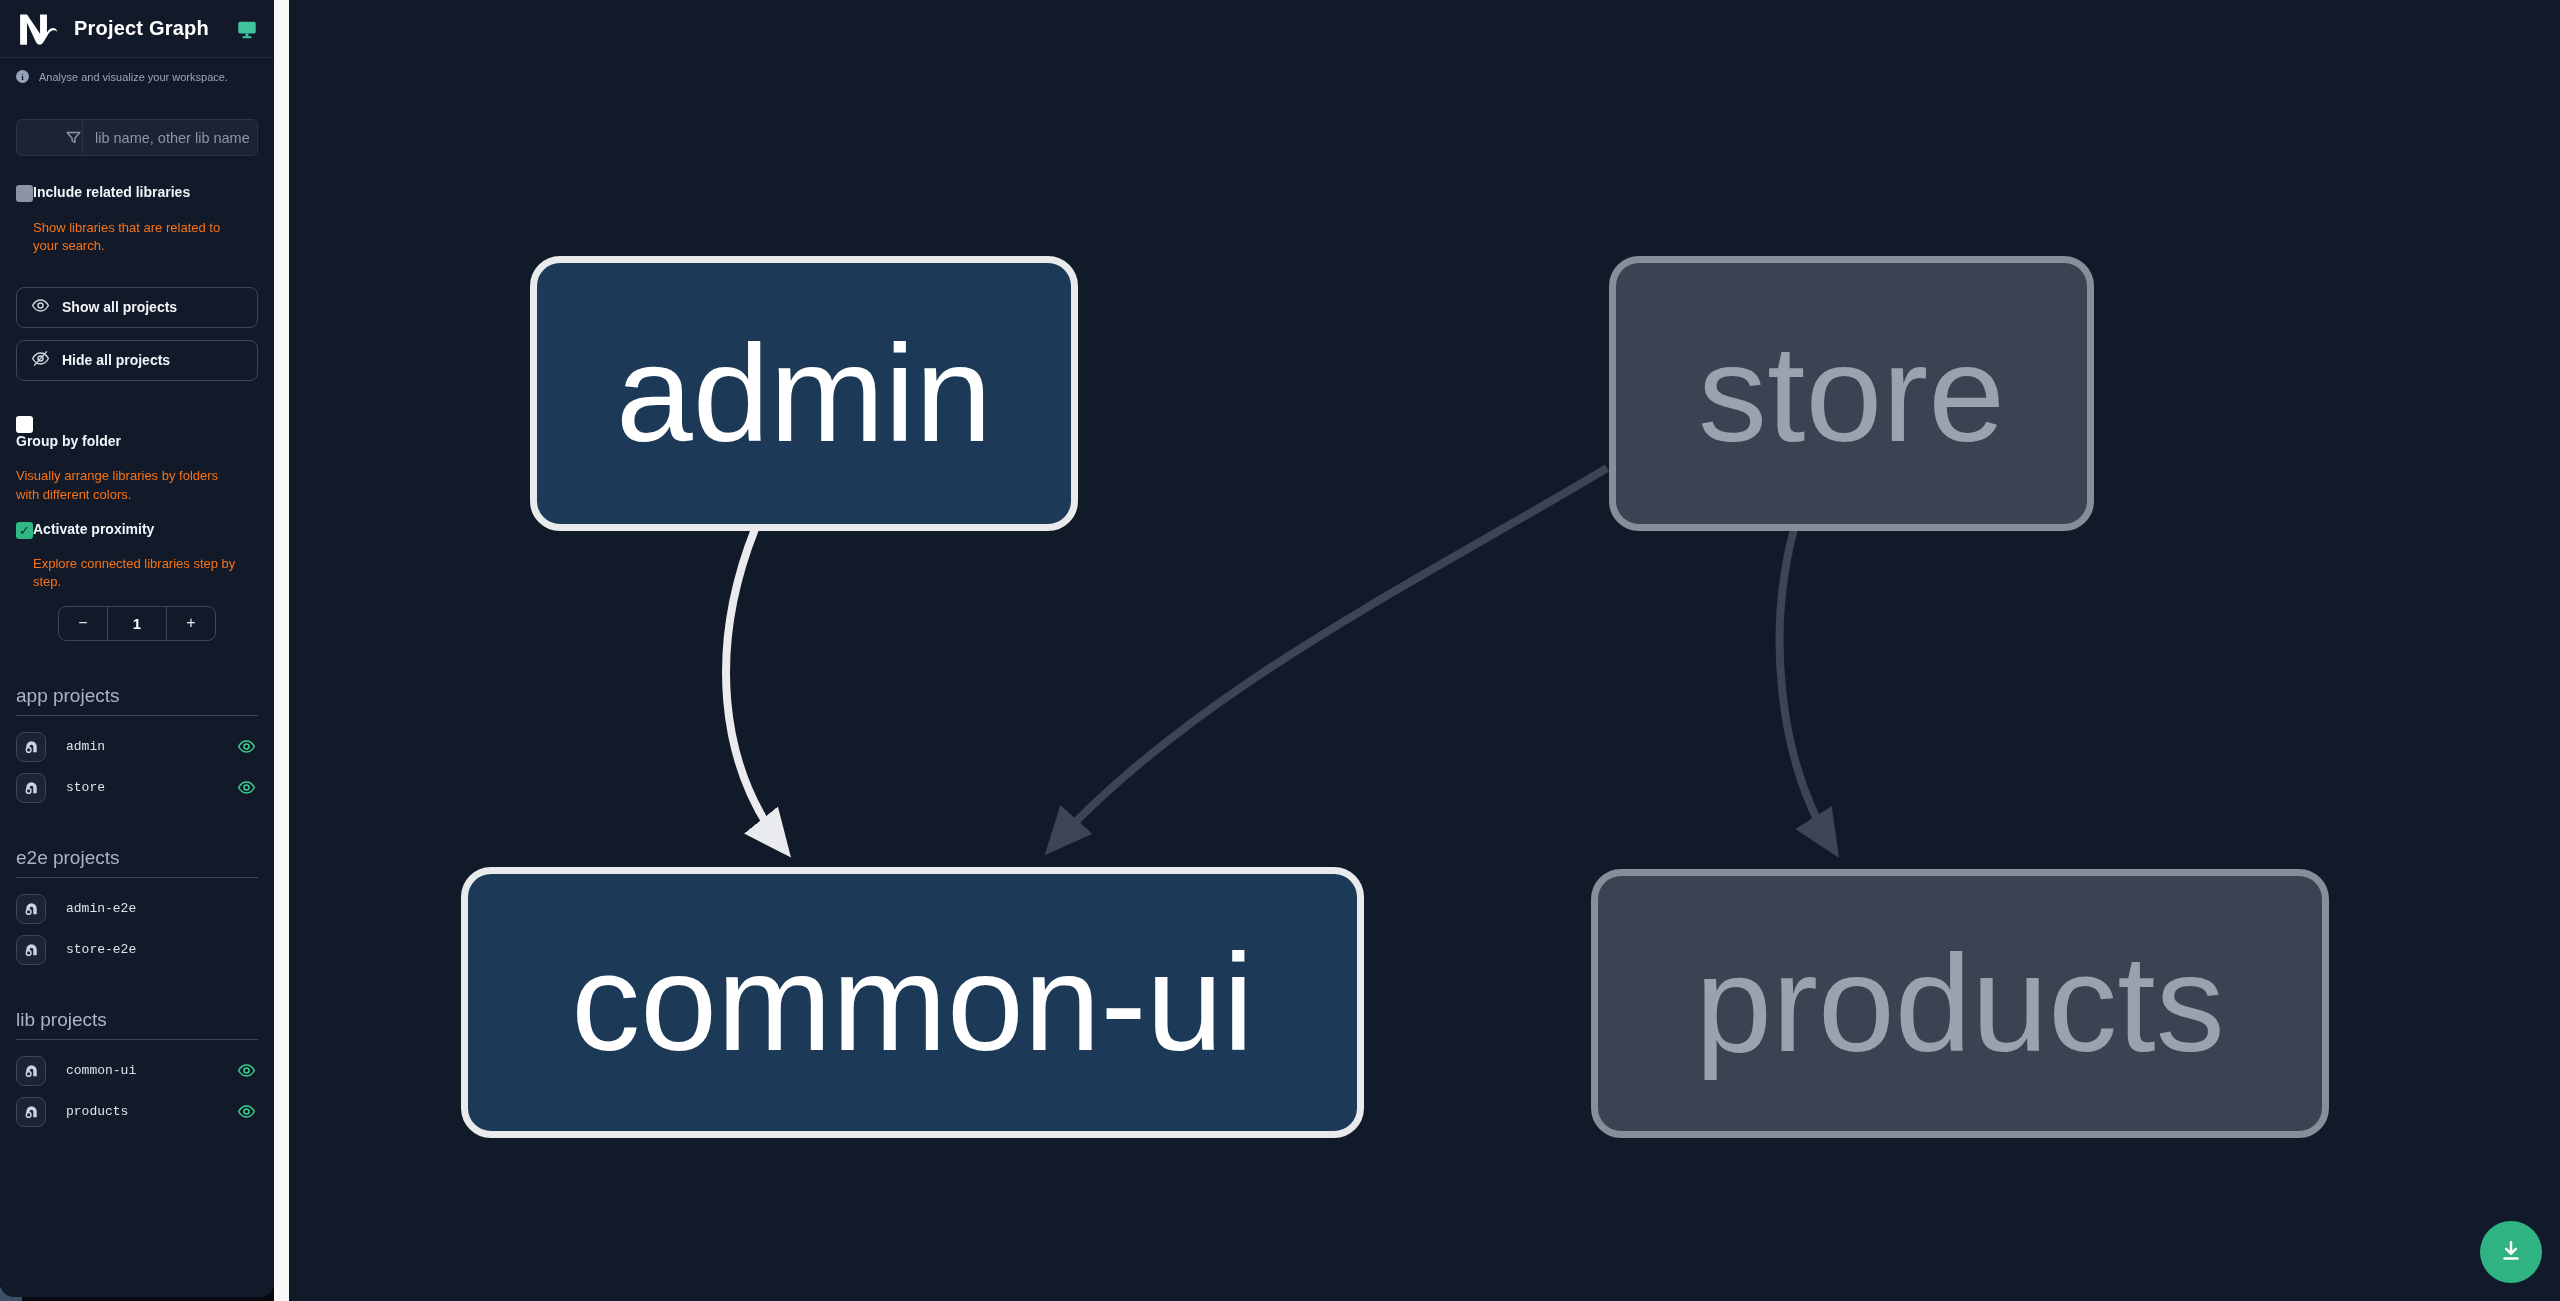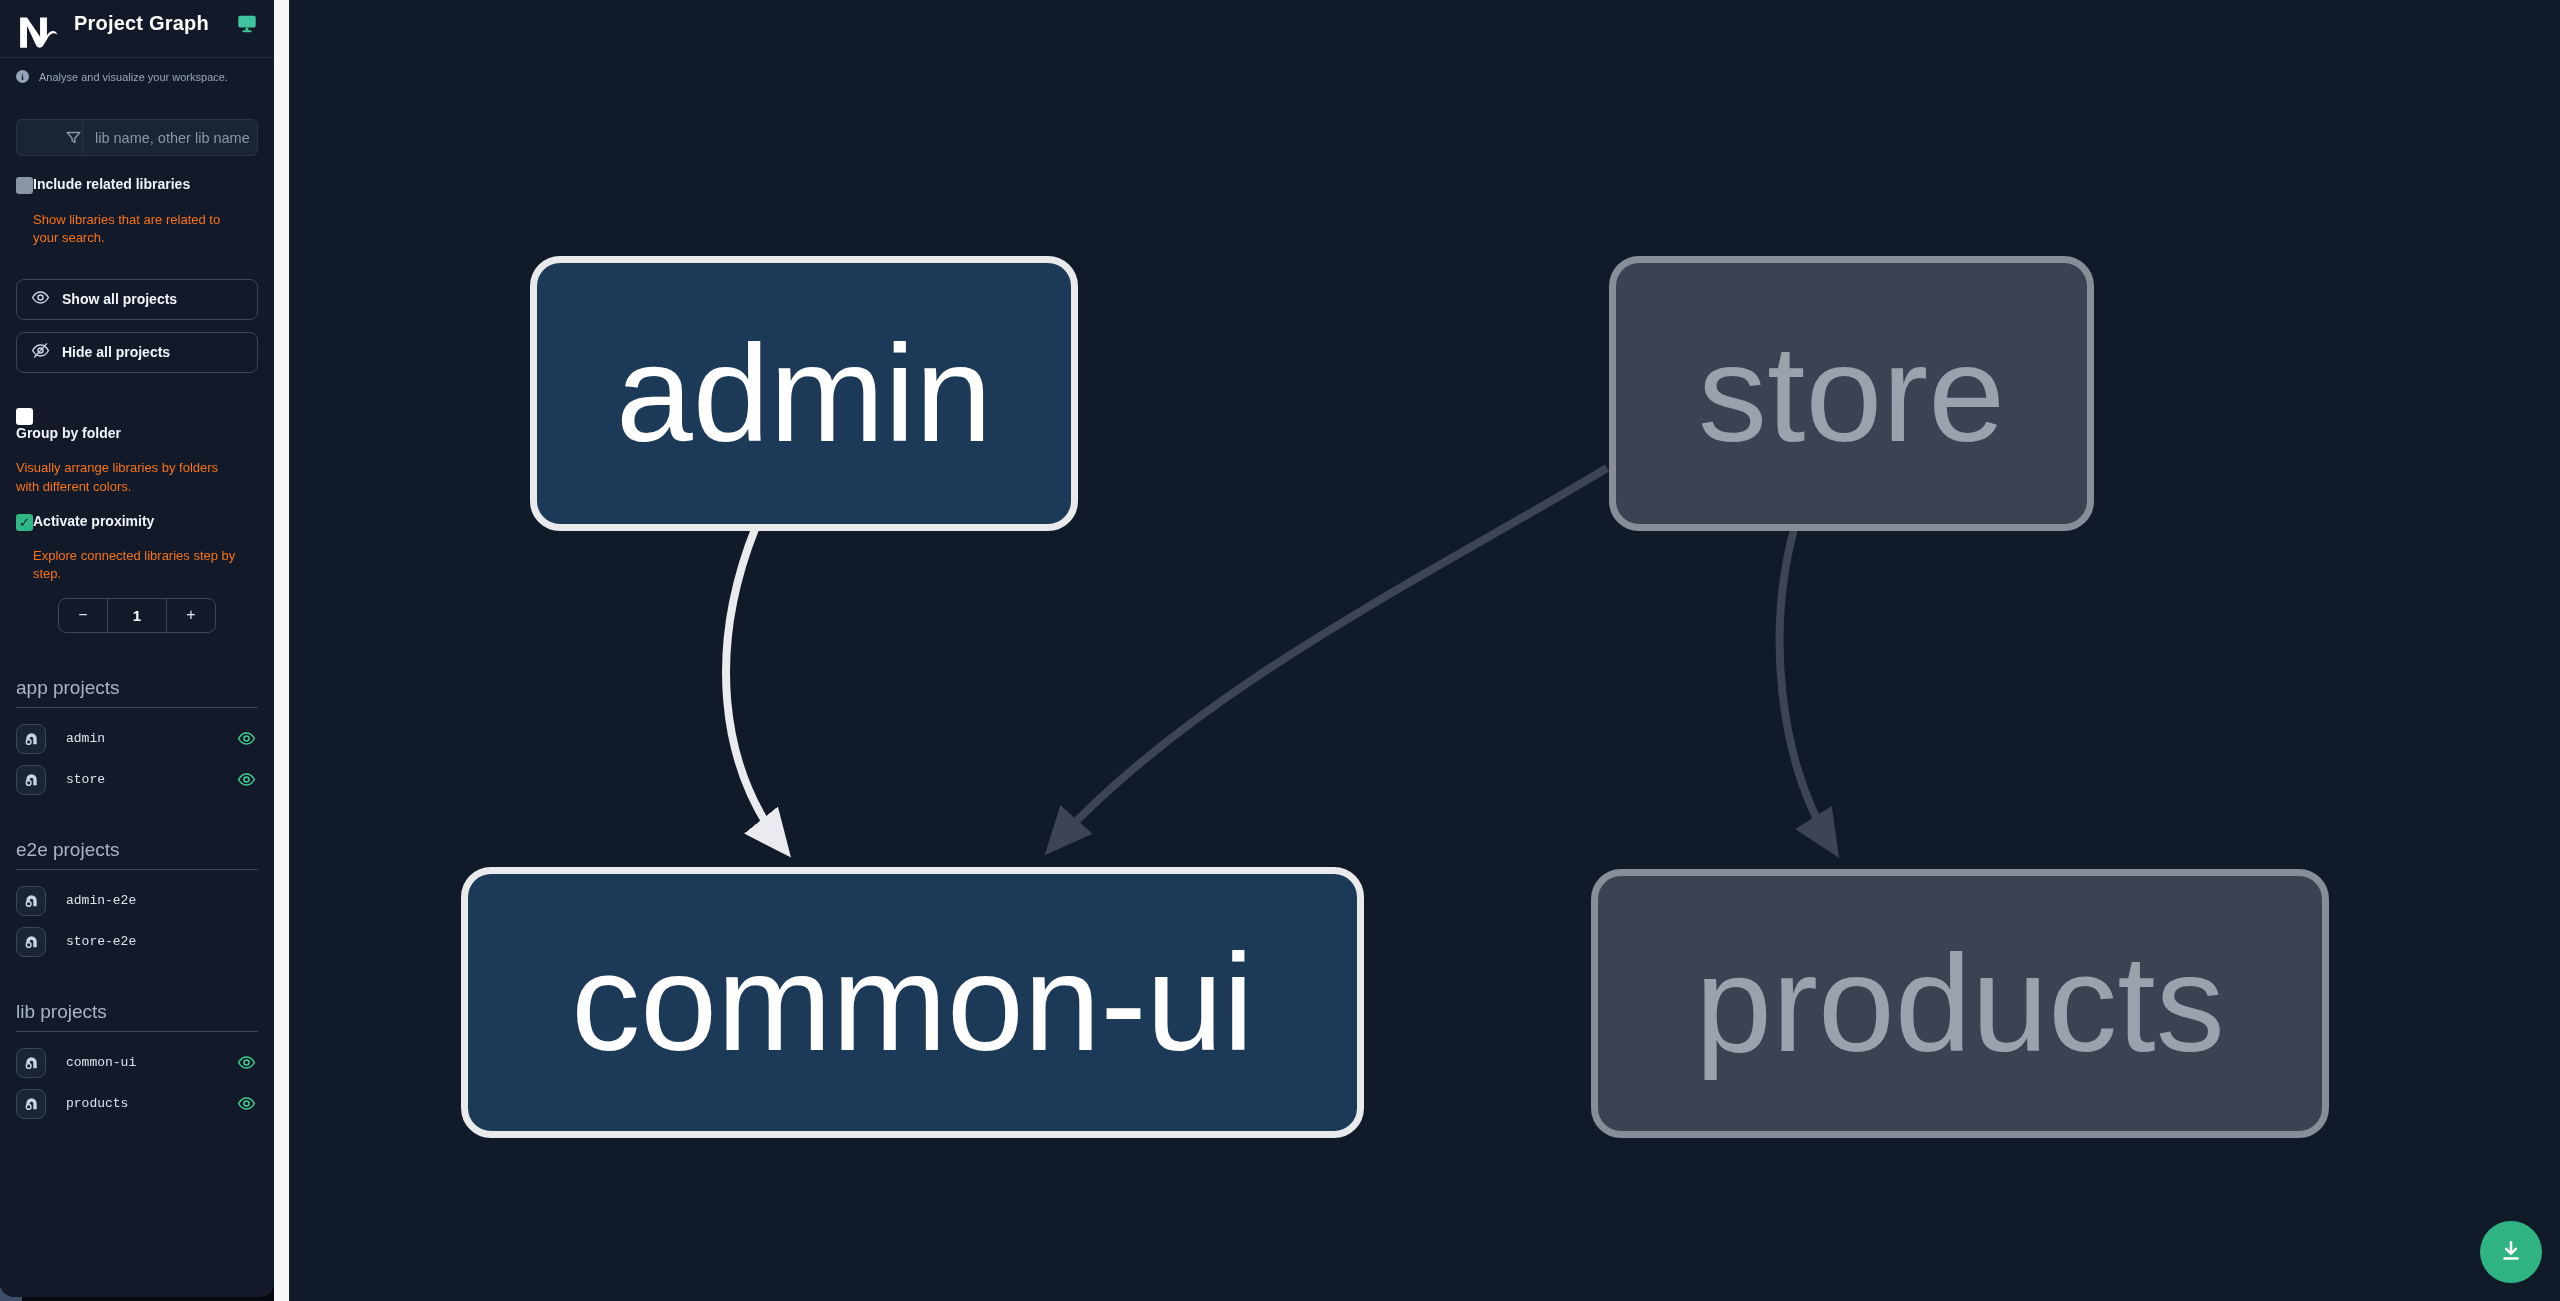--- a/index.html
+++ b/index.html
@@ -6,33 +6,33 @@
   html,body { width:2560px; height:1301px; overflow:hidden; background:#06090f;
     font-family:"Liberation Sans","DejaVu Sans",sans-serif; }
   .app { display:flex; width:2560px; height:1301px; position:relative; }
 
   
   .sidebar { position:relative; z-index:2; width:274px; height:1297px; background:#121a29;
     border-radius:0 0 14px 14px; color:#e5eaf1; flex:0 0 274px; }
   .divider-strip { width:15px; height:1301px; background:#f7f8f7; flex:0 0 15px; position:relative; z-index:2;}
   .corner-accent { position:absolute; left:0; bottom:0; width:22px; height:14px; background:#3d4e68; z-index:1; }
 
-  .sb-header { display:flex; align-items:flex-start; gap:14px; padding:12px 16px; height:58px;
+  .sb-header { display:flex; align-items:center; gap:14px; padding:12px 16px; height:58px;
     border-bottom:1px solid #232c3c; }
   .sb-title { font-size:20px; font-weight:bold; color:#ffffff; letter-spacing:.2px; flex:1; }
   .logo-svg { width:44px; height:40px; display:block; }
   .monitor-icon { width:22px; height:22px; display:block; }
 
   .intro { display:flex; align-items:center; gap:10px; padding:12px 16px 6px 16px; }
   .intro-text { font-size:11px; color:#9aa6b5; }
   .info-badge { width:13px; height:13px; border-radius:50%; background:#94a3b8; color:#121a29;
     font-size:9px; font-weight:bold; display:flex; align-items:center; justify-content:center;
     font-family:"Liberation Serif",serif; flex:0 0 13px;}
 
-  .search-wrap { margin:30px 16px 0 16px; display:flex; height:37px; background:#1b2433;
+  .search-wrap { margin:30px 16px 8px 16px; display:flex; height:37px; background:#1b2433;
     border:1px solid #2a3444; border-radius:6px; overflow:hidden;padding-left:48px; }
   .search-icon-cell { width:44px; display:flex; align-items:center; justify-content:center;
     border-right:1px solid #2a3444; }
   .search-input { flex:1; background:transparent; border:none; outline:none; color:#cbd5e1;
     font-size:14.5px; padding:0 12px; }
   .search-input::placeholder { color:#8b95a3; }
 
   .opt { padding:20px 16px 0 16px; display:flex; }
   .checkbox { width:17px; height:17px; border-radius:3px; flex:0 0 17px; margin-top:1px;
     display:flex; align-items:center; justify-content:center; font-size:13px; font-weight:bold; }

